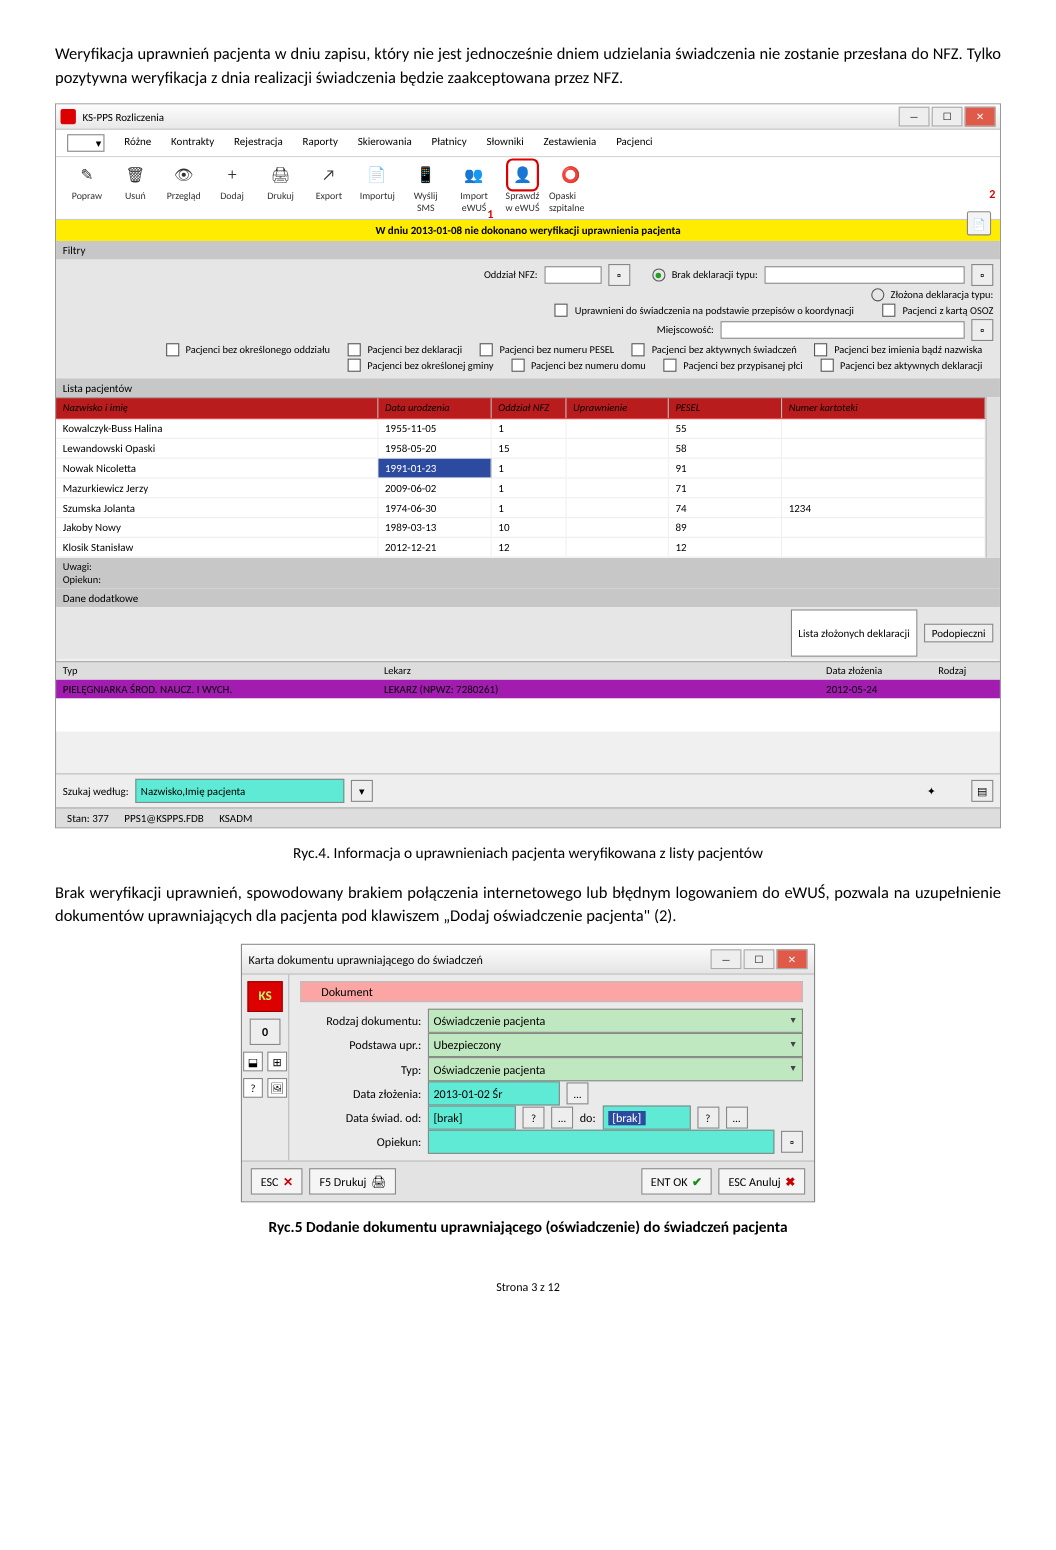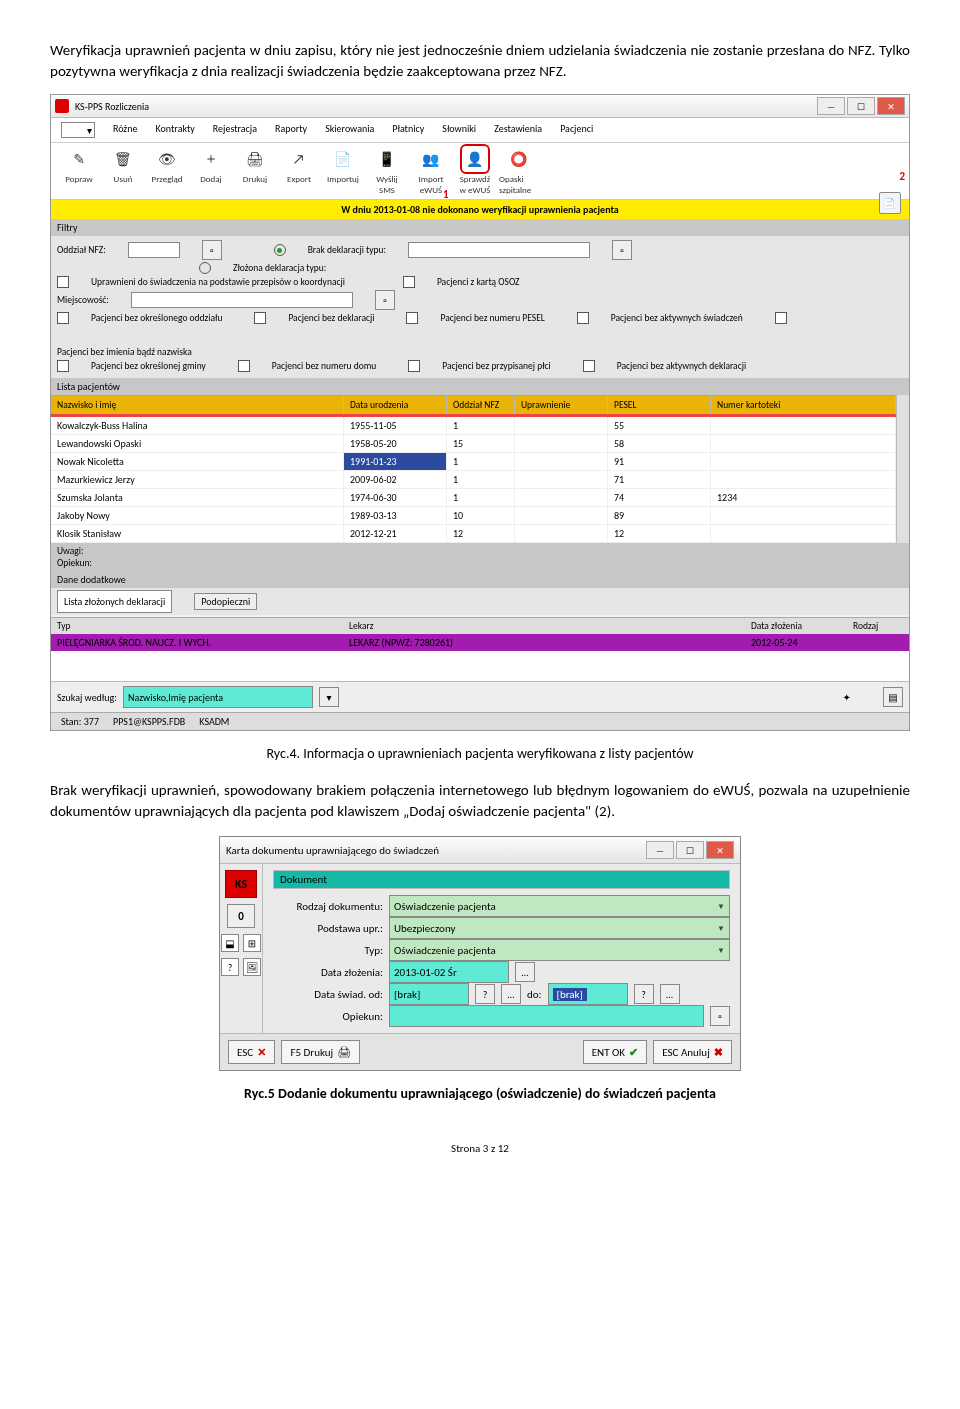--- a/index.html
+++ b/index.html
@@ -15,52 +15,52 @@
   .mbox { width: 30px; height: 14px; border: 1px solid #888; background: #fff; display: inline-flex; align-items: center; justify-content: flex-end; padding-right: 2px; }
   .toolbar { display: flex; align-items: flex-start; padding: 4px 8px; background: #fff; border-bottom: 1px solid #ccc; position: relative; }
   .tbtn { display: flex; flex-direction: column; align-items: center; width: 40px; margin-right: 4px; font-size: 9px; color: #333; }
   .tico { width: 24px; height: 24px; border-radius: 3px; margin-bottom: 2px; display: flex; align-items: center; justify-content: center; font-size: 14px; }
   .tbtn.highlighted .tico { outline: 2px solid #d00; outline-offset: 1px; }
   .redlabel { position: absolute; color: #d00; font-weight: bold; font-size: 11px; }
   .yellowbar { background: #ffec00; text-align: center; font-weight: bold; padding: 3px 0; font-size: 10px; position: relative; }
   .sidebtn { position: absolute; right: 8px; top: -8px; width: 20px; height: 20px; border: 1px solid #888; background: #f4f4f4; border-radius: 2px; display: flex; align-items: center; justify-content: center; }
   .greybar { background: #c7c7c7; padding: 2px 6px; font-size: 10px; }
   .filters { background: #e6e6e6; padding: 4px 6px; font-size: 9.5px; }
-  .frow { display: flex; align-items: center; gap: 22px; margin-bottom: 2px; flex-wrap: wrap; }
+  .frow { display: flex; align-items: center; gap: 6px; margin-bottom: 2px; flex-wrap: wrap; justify-content: flex-end; }
   .radio { width: 10px; height: 10px; border: 1px solid #555; border-radius: 50%; display: inline-flex; align-items: center; justify-content: center; }
   .radio.on::after { content: ""; width: 5px; height: 5px; background: #22a022; border-radius: 50%; }
   .cb { width: 10px; height: 10px; border: 1px solid #555; background: #fff; display: inline-block; }
   .sinput { border: 1px solid #888; background: #fff; height: 14px; }
   .tablewrap { background: #fff; }
-  .thead { display: flex; background: #eab308; font-size: 9.5px; border-top: 1px solid #aaa; border-bottom: 3px solid #ef4444; }
+  .thead { display: flex; background: #b91c1c; font-size: 9.5px; border-top: 1px solid #aaa; border-bottom: 1px solid #ef4444; font-style: italic; }
   .th { padding: 3px 6px; border-right: 1px solid #bbb; }
   .trow { display: flex; font-size: 10px; border-bottom: 1px solid #eee; }
   .trow.sel .td:nth-child(2) { background: #2b4aa0; color: #fff; }
   .td { padding: 2px 6px; border-right: 1px solid #f0f0f0; }
   .c1 { width: 280px; } .c2 { width: 90px; } .c3 { width: 55px; } .c4 { width: 80px; } .c5 { width: 90px; } .c6 { flex: 1; }
   .scrollhint { width: 12px; background: #e0e0e0; border-left: 1px solid #bbb; }
   .addr { background: #c7c7c7; padding: 2px 6px; font-size: 9.5px; }
   .detailtable { display: flex; background: #ddd; font-size: 9.5px; border-top: 1px solid #aaa; }
   .detailrow { display: flex; background: #a21caf; font-size: 10px; }
   .dtc1 { width: 280px; padding: 2px 6px; } .dtc2 { flex: 1; padding: 2px 6px; } .dtc3 { width: 90px; padding: 2px 6px; } .dtc4 { width: 50px; padding: 2px 6px; }
-  .searchbar { display: flex; align-items: center; gap: 6px; padding: 4px 6px; background: #eee; border-top: 1px solid #bbb; font-size: 10px; }
+  .searchbar { display: flex; align-items: center; gap: 6px; padding: 4px 6px; background: #eee; border-top: 1px solid #bbb; font-size: 10px; margin-top: 38px; }
   .statusbar { display: flex; gap: 14px; padding: 2px 10px; background: #ddd; border-top: 1px solid #aaa; font-size: 10px; }
   .figlabel { text-align: center; font-size: 14px; margin: 10px 0 18px 0; }
 
   
   .dialog { width: 520px; margin: 14px auto; border: 1px solid #888; background: #eaeaea; font-size: 11px; }
   .dlg-title { display: flex; align-items: center; background: linear-gradient(#fdfdfd,#e4e4e4); padding: 4px 6px; border-bottom: 1px solid #bbb; }
   .dlg-body { display: flex; }
   .dlg-side { width: 42px; border-right: 1px solid #bbb; display: flex; flex-direction: column; align-items: center; padding: 6px 0; gap: 6px; }
-  .side-ks { width: 30px; height: 26px; background: #d00; color: #000000; font-weight: bold; display: flex; align-items: center; justify-content: center; border: 1px solid #900; font-size: 12px; }
+  .side-ks { width: 30px; height: 26px; background: #d00; color: #bef264; font-weight: bold; display: flex; align-items: center; justify-content: center; border: 1px solid #900; font-size: 12px; }
   .side-item { width: 16px; height: 16px; border: 1px solid #888; background: #fff; display: flex; align-items: center; justify-content: center; font-size: 10px; }
   .side-row { display: flex; gap: 4px; }
   .num-badge { width: 26px; height: 22px; border: 1px solid #888; background: #eee; display: flex; align-items: center; justify-content: center; font-weight: bold; }
   .dlg-main { flex: 1; padding: 6px 10px; }
-  .section-label { background: #14b8a6; padding: 2px 6px; border: 1px solid #bbb; margin-bottom: 6px; }
+  .section-label { background: #fca5a5; padding: 2px 18px; border: 1px solid #bbb; margin-bottom: 6px; }
   .form-row { display: flex; align-items: center; margin-bottom: 0; gap: 6px; }
   .form-label { width: 110px; text-align: right; }
   .green-field { flex: 1; background: #c0e8c0; border: 1px solid #888; height: 18px; padding: 1px 4px; display: flex; align-items: center; justify-content: space-between; }
   .plain-field { background: #5eead4; border: 1px solid #888; height: 18px; padding: 1px 4px; display: flex; align-items: center; }
   .drop { font-size: 8px; color: #444; }
   .mini-btn { width: 18px; height: 18px; border: 1px solid #888; background: #eee; display: flex; align-items: center; justify-content: center; font-size: 10px; }
   .blue-sel { background: #2b4aa0; color: #fff; padding: 0 4px; }
   .dlg-footer { display: flex; align-items: center; gap: 6px; padding: 6px 8px; border-top: 1px solid #bbb; background: #e3e3e3; }
   .dlg-btn { border: 1px solid #888; background: #f5f5f5; height: 22px; padding: 0 8px; display: flex; align-items: center; gap: 4px; font-size: 11px; }
   .flexspacer { flex: 1; }
@@ -284,21 +284,21 @@
     <div class="scrollhint"></div>
   </div>
 
   <div class="addr">
     <div>Uwagi:</div>
     <div>Opiekun:</div>
   </div>
 
   <div class="greybar">Dane dodatkowe</div>
   <div class="frow" style="background:#e6e6e6; padding:2px 6px;">
-    <span style="background:#fff;border:1px solid #888;padding:4px 6px;">Lista złożonych deklaracji</span>
+    <span style="background:#fff;border:1px solid #888;padding:14px 6px;">Lista złożonych deklaracji</span>
     <span style="background:#eee;border:1px solid #888;padding:1px 6px;">Podopieczni</span>
   </div>
   <div class="detailtable">
     <div class="dtc1">Typ</div>
     <div class="dtc2">Lekarz</div>
     <div class="dtc3">Data złożenia</div>
     <div class="dtc4">Rodzaj</div>
   </div>
   <div class="detailrow">
     <div class="dtc1">PIELĘGNIARKA ŚROD. NAUCZ. I WYCH.</div>

